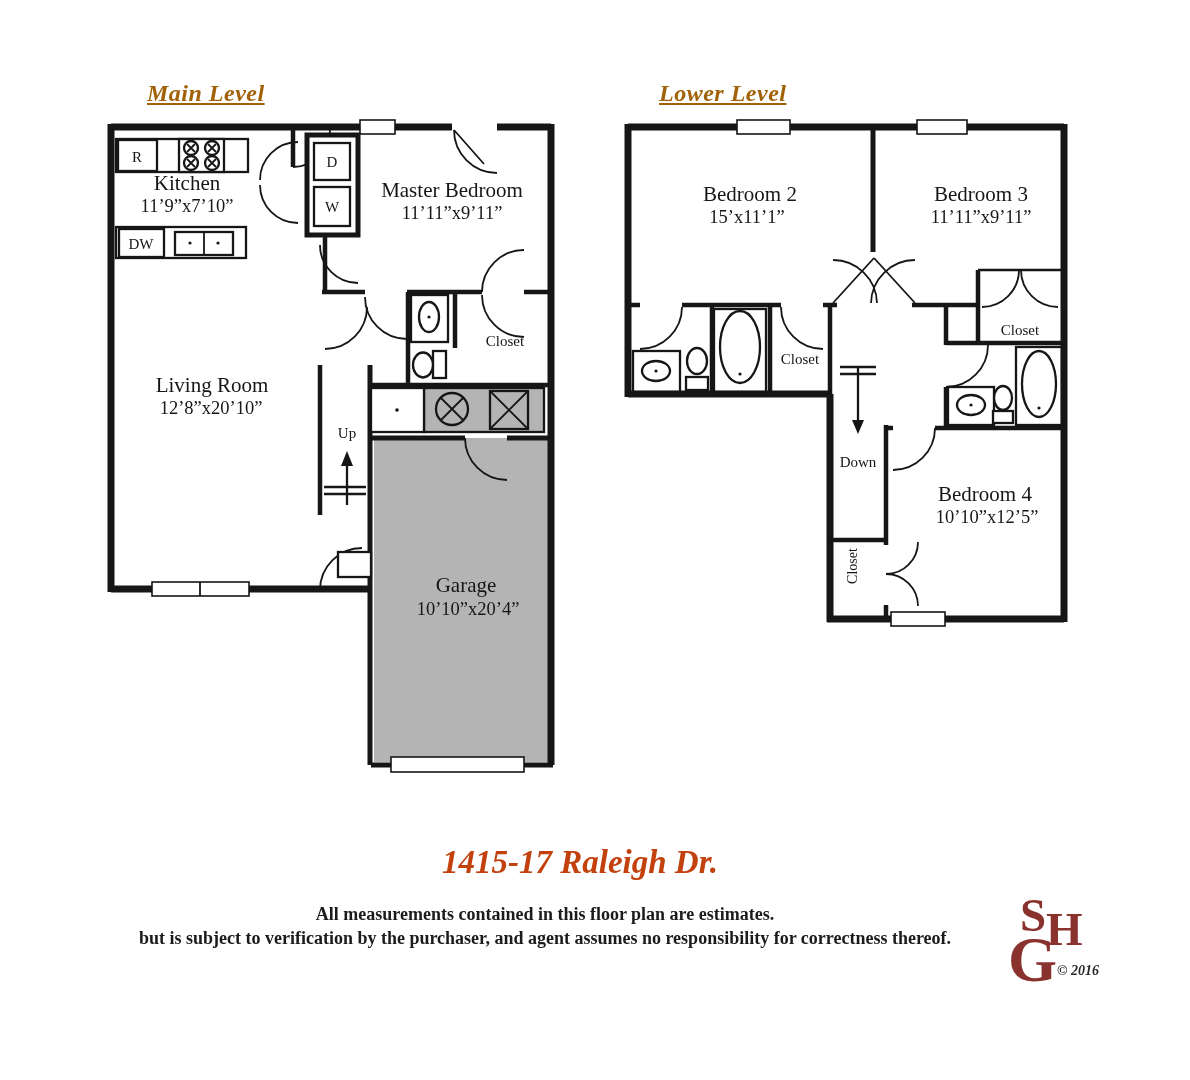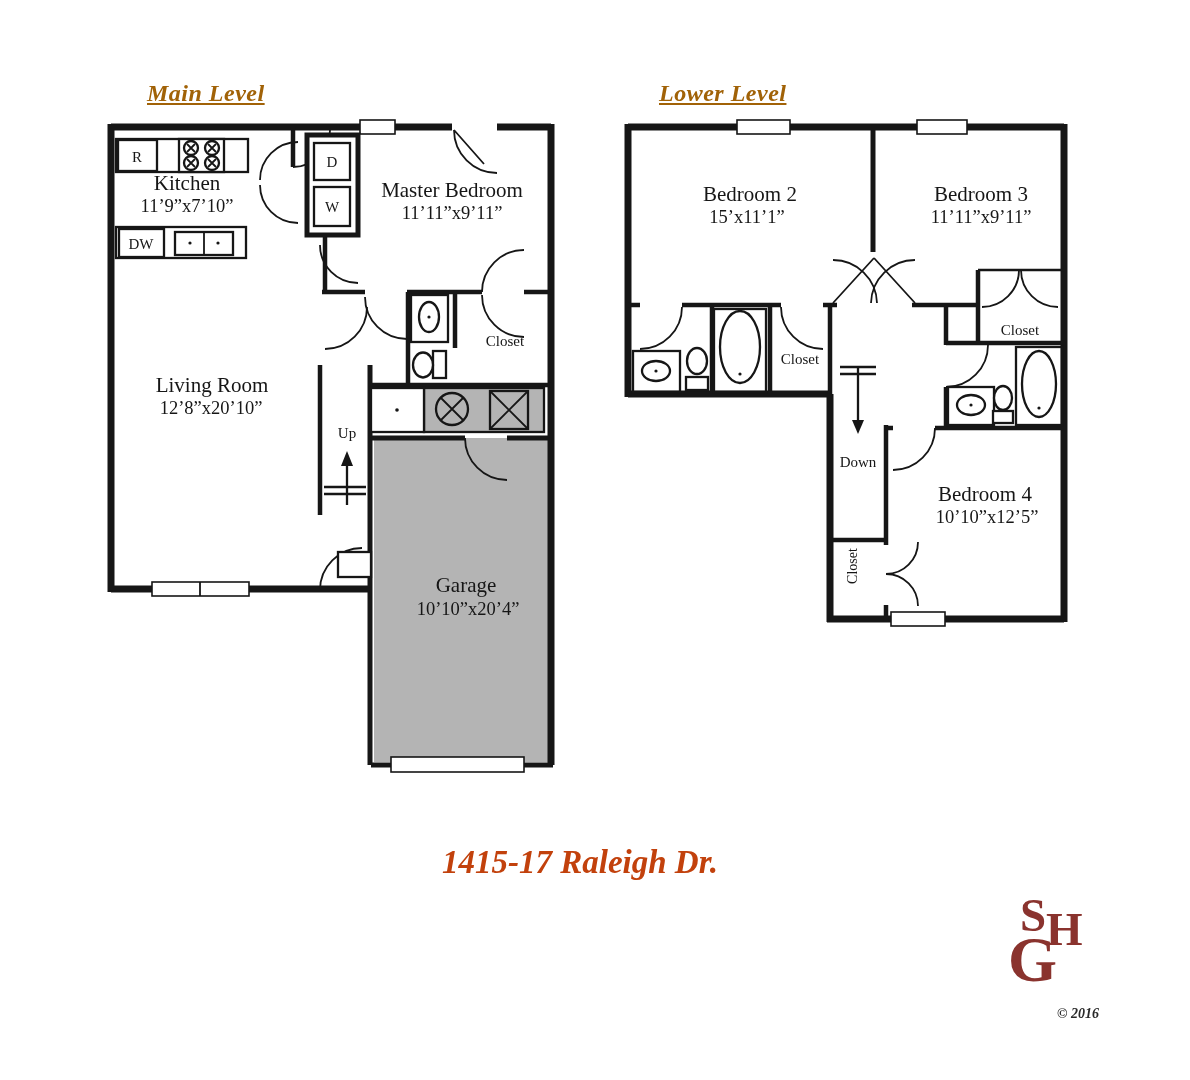--- a/index.html
+++ b/index.html
@@ -26,21 +26,21 @@
   .grayfill{fill:#b4b4b4;stroke:none;}
   .footer-address{position:absolute;top:844px;left:0;width:1160px;text-align:center;
                   font-size:33px;font-style:italic;font-weight:bold;color:#c2410c;}
   .footer-disclaimer{position:absolute;top:902px;left:0;width:1090px;text-align:center;
                      font-size:18px;font-weight:bold;line-height:24px;color:#1b1b1b;}
   .logo{position:absolute;color:#8a332e;font-weight:bold;}
   #logo-s{left:1020px;top:888px;font-size:47px;}
   #logo-h{left:1046px;top:902px;font-size:47px;}
   #logo-g{left:1008px;top:924px;font-size:63px;}
   #logo-copy{position:absolute;left:1057px;top:963px;font-size:14px;
-             font-style:italic;font-weight:bold;color:#2a2a2a;margin-top:43px;}
+             font-style:italic;font-weight:bold;color:#2a2a2a;}
 </style>
 </head>
 <body>
 
 <div class="plan-title" id="main-title">Main Level</div>
 <div class="plan-title" id="lower-title">Lower Level</div>
 
 <svg id="main-svg" width="500" height="700" viewBox="85 95 500 700">
 
   <rect class="grayfill" x="374" y="438" width="174" height="324"></rect>
@@ -210,18 +210,20 @@
   <text class="room-name" text-anchor="middle" x="985" y="501">Bedroom 4</text>
   <text class="room-dims" text-anchor="middle" x="987" y="523">10’10”x12’5”</text>
   <text class="small-label" text-anchor="middle" x="800" y="364">Closet</text>
   <text class="small-label" text-anchor="middle" x="1020" y="335">Closet</text>
   <text class="small-label" text-anchor="middle" x="858" y="467">Down</text>
   <text class="tiny-label" text-anchor="middle" x="857" y="566" transform="rotate(-90 857 566)" style="font-size:14px">Closet</text>
 </svg>
 
 <div class="footer-address">1415-17 Raleigh Dr.</div>
 <div class="footer-disclaimer">
+  <div>All measurements contained in this floor plan are estimates.</div>
+  <div>but is subject to verification by the purchaser, and agent assumes no responsibility for correctness thereof.</div>
 </div>
 
 <div class="logo" id="logo-s">S</div>
 <div class="logo" id="logo-h">H</div>
 <div class="logo" id="logo-g">G</div>
 <div id="logo-copy">© 2016</div>
 
 </body></html>

